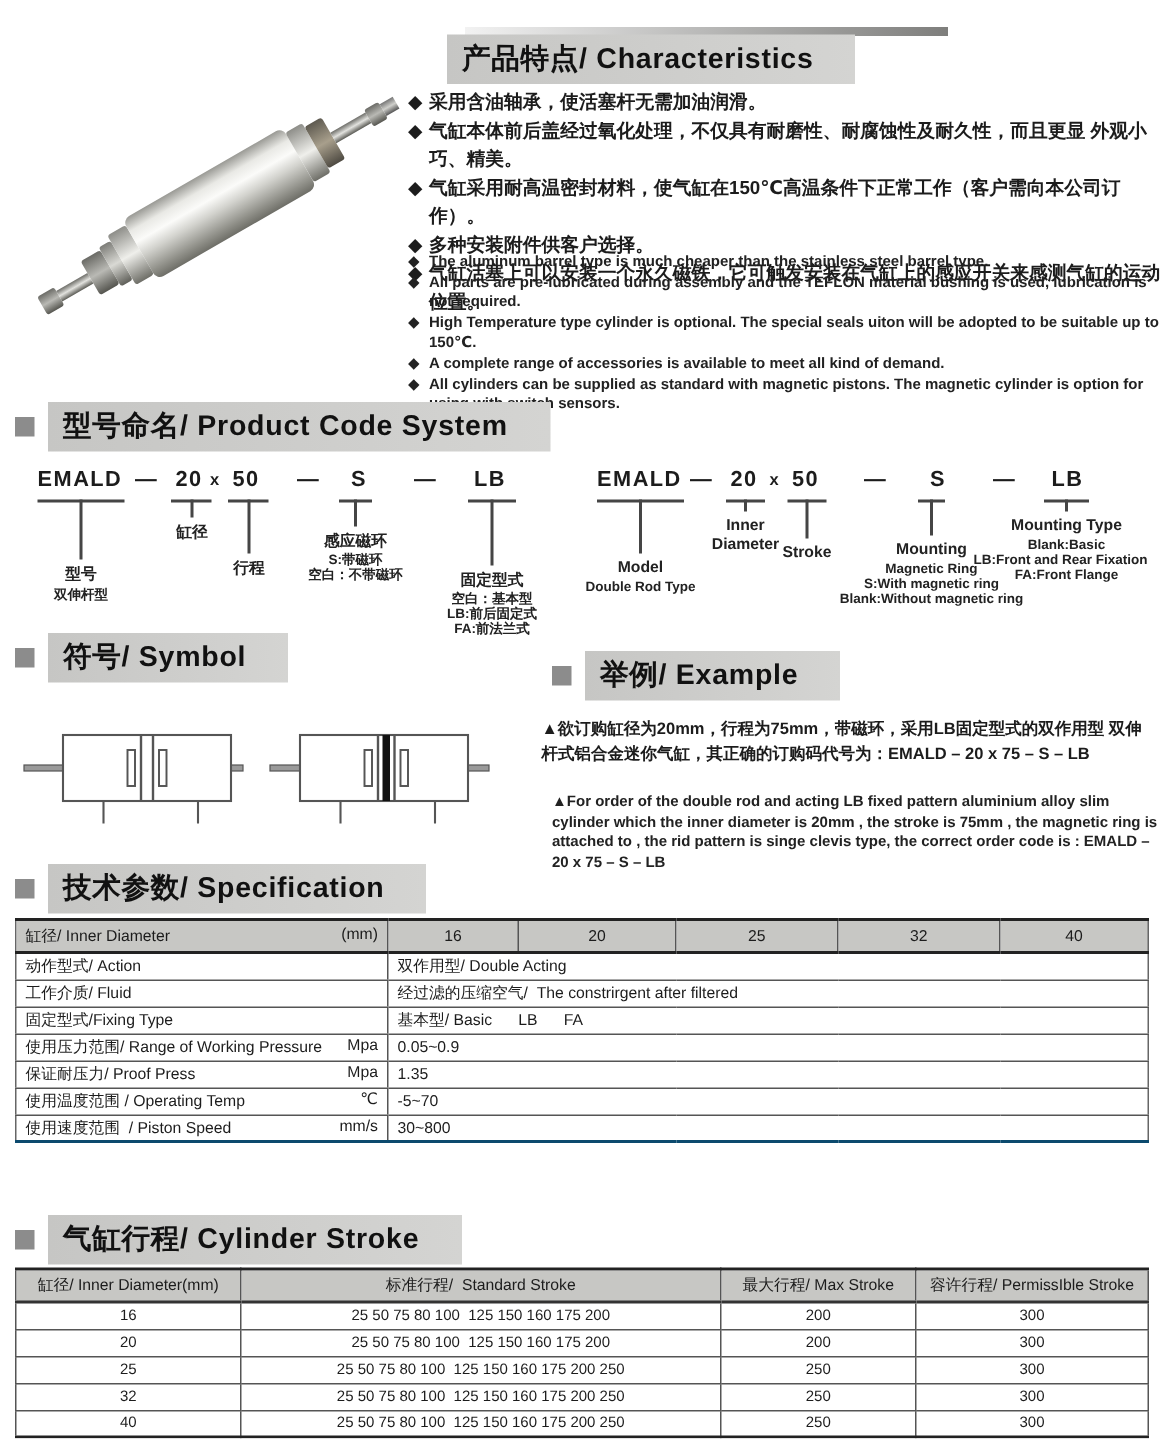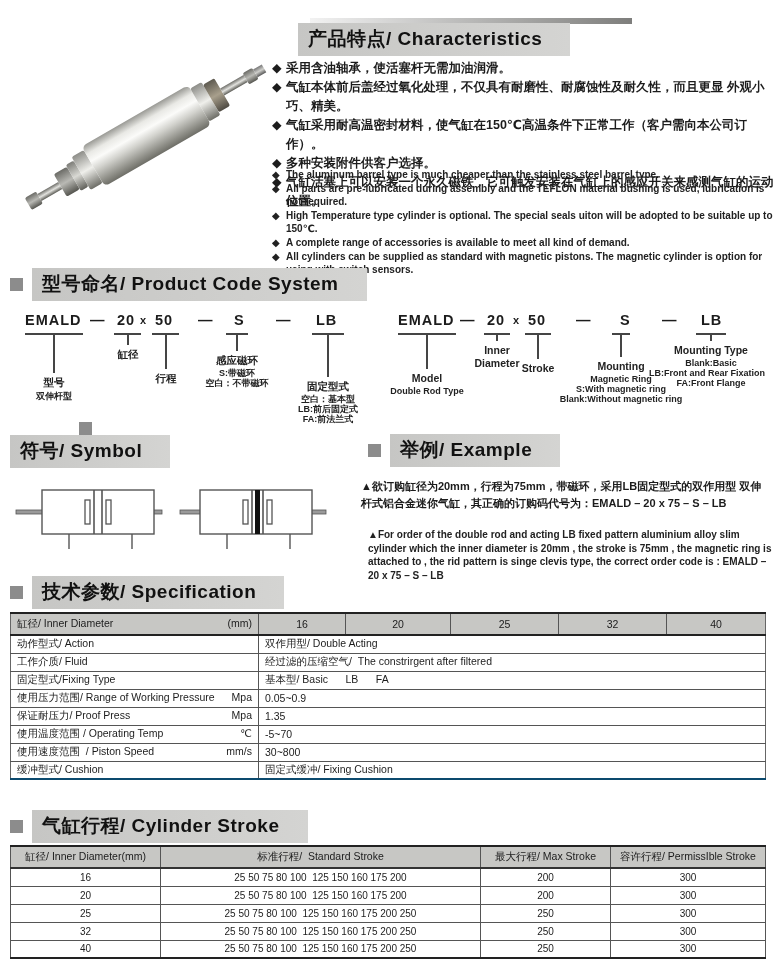--- a/index.html
+++ b/index.html
@@ -43,21 +43,21 @@
   .tok { position:absolute; top:6px; font-size:14.5px; font-weight:bold; letter-spacing:1px; white-space:nowrap; }
   .tok.small { font-size:11px; }
   .hb { position:absolute; top:27px; height:2px; background:#454545; }
   .vb { position:absolute; width:2px; background:#454545; }
   .lbl { position:absolute; transform:translateX(-50%); white-space:nowrap; text-align:center;
          font-size:10.5px; font-weight:bold; color:#222; }
   .lbl.s9 { font-size:9px; }
   .lbl.en { font-weight:bold; }
 
   
-  .sym-hdr { left:10px; top:422px;flex-direction:column; }
+  .sym-hdr { left:10px; top:422px; }
   .ex-hdr  { left:368px; top:434px; }
   .symbols { position:absolute; left:14px; top:478px; display:flex; gap:14px; }
   .ex-cn { position:absolute; left:361px; top:478px; width:407px; font-size:11px; font-weight:bold; line-height:17px; }
   .ex-en { position:absolute; left:368px; top:528px; width:407px; font-size:10px; font-weight:bold; line-height:13.6px; color:#222; }
 
   
   .spec-hdr { left:10px; top:576px; }
   table { border-collapse:collapse; table-layout:fixed; }
   .spec { position:absolute; left:10px; top:612px; width:755px;
           border-left:1px solid #666; border-right:1px solid #666; border-bottom:2px solid #0c4a6e; }
@@ -270,24 +270,20 @@
       <td class="vspan" colspan="5">1.35</td>
     </tr>
     <tr>
       <td class="lblc"><span class="cellflex"><span>使用温度范围 / Operating Temp</span><span>℃</span></span></td>
       <td class="vspan" colspan="5">-5~70</td>
     </tr>
     <tr>
       <td class="lblc"><span class="cellflex"><span>使用速度范围  / Piston Speed</span><span>mm/s</span></span></td>
       <td class="vspan" colspan="5">30~800</td>
     </tr>
-    <tr>
-      <td class="lblc"><span class="cellflex"><span>缓冲型式/ Cushion</span><span></span></span></td>
-      <td class="vspan" colspan="5">固定式缓冲/ Fixing Cushion</td>
-    </tr>
   </tbody>
     </table>
 
   <div class="sec-hdr stroke-hdr">
     <span class="sq"></span>
     <span class="sec-title">气缸行程/ Cylinder Stroke</span>
   </div>
   <table class="stroke">
     <colgroup>
         <col style="width:150px">

